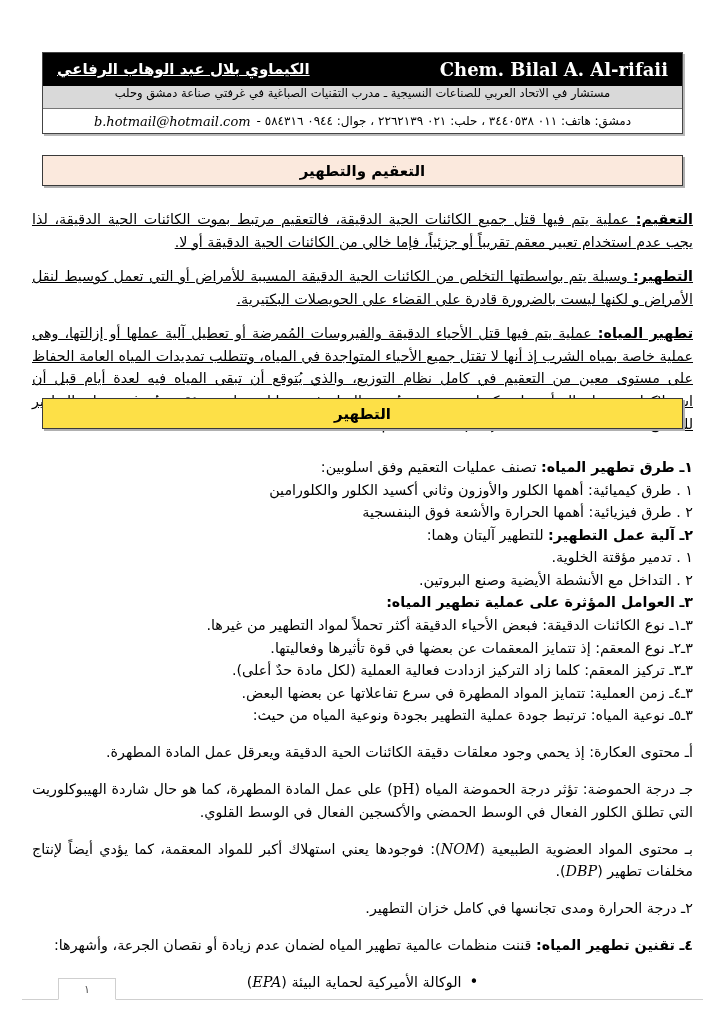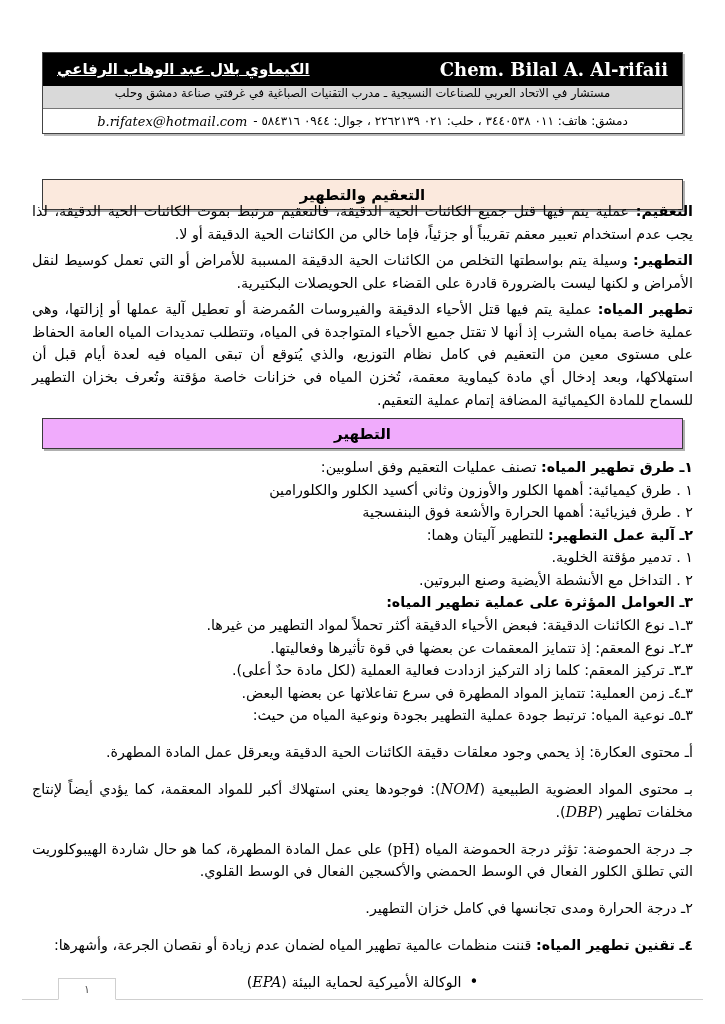--- a/index.html
+++ b/index.html
@@ -92,42 +92,43 @@
     box-shadow: 2px 2px 0 #b0b0b0;
     display: flex;
     align-items: center;
     justify-content: center;
     box-sizing: border-box;
     font-weight: bold;
     font-size: 15px;
     color: #000;
     direction: rtl;
   }
-  #heading-main { top: 155px; background: #fbe9dd; margin-top: 24px; }
-  #heading-sub  { top: 418px; background: #f0abfc; }
+  #heading-main { top: 155px; background: #fbe9dd; }
+  #heading-sub  { top: 398px; background: #fde047; }
 
   
   .body-block {
     position: absolute;
     right: 32px;
     left: 32px;
     direction: rtl;
     text-align: justify;
     text-align-last: right;
     font-size: 14.3px;
     line-height: 1.58;
     color: #000;
   }
   #block-definitions { top: 196px; }
   #block-list { top: 456px; }
 
   .para {
-    margin: 4px 0 0 0;
+    margin: 12px 0 0 0;
     text-align: justify;
     text-align-last: right;
+    text-decoration: underline;
   }
 
   .lead-term { font-weight: bold; }
   .center-line {
     margin: 0;
     text-align: center;
   }
 
   .just {
     text-align: justify;
@@ -192,21 +193,21 @@
   <div class="letterhead">
     <div class="lh-black">
       <span class="lh-name-en">Chem. Bilal A. Al-rifaii</span>
       <span class="lh-name-ar">الكيماوي بلال عبد الوهاب الرفاعي</span>
     </div>
     <div class="lh-gray">
       <span>مستشار في الاتحاد العربي للصناعات النسيجية ـ مدرب التقنيات الصباغية في غرفتي صناعة دمشق وحلب</span>
     </div>
     <div class="lh-white">
       <span>دمشق: هاتف: ٠١١ ٣٤٤٠٥٣٨ ، حلب: ٠٢١ ٢٢٦٢١٣٩ ، جوال: ٠٩٤٤ ٥٨٤٣١٦ -</span>
-      <span class="lh-email">b.rifatex@hotmail.com</span>
+      <span class="lh-email">b.hotmail@hotmail.com</span>
     </div>
   </div>
 
   <div class="heading-box" id="heading-main">
     <span>التعقيم والتطهير</span>
   </div>
 
   <div class="body-block" id="block-definitions">
     <p class="para"><span class="lead-term">التعقيم:</span><span> عملية يتم فيها قتل جميع الكائنات الحية الدقيقة، فالتعقيم مرتبط بموت الكائنات الحية الدقيقة، لذا يجب عدم استخدام تعبير معقم تقريباً أو جزئياً، فإما خالي من الكائنات الحية الدقيقة أو لا.</span></p>
     <p class="para"><span class="lead-term">التطهير:</span><span> وسيلة يتم بواسطتها التخلص من الكائنات الحية الدقيقة المسببة للأمراض أو التي تعمل كوسيط لنقل الأمراض و لكنها ليست بالضرورة قادرة على القضاء على الحويصلات البكتيرية.</span></p>
@@ -228,22 +229,22 @@
     <p class="center-line"><span>٢ .</span> <span>التداخل مع الأنشطة الأيضية وصنع البروتين.</span></p>
 
     <p class="center-line"><b>٣ـ</b> <b>العوامل المؤثرة على عملية تطهير المياه:</b></p>
     <p class="center-line"><span>٣ـ١ـ</span> <span>نوع الكائنات الدقيقة:</span><span> فبعض الأحياء الدقيقة أكثر تحملاً لمواد التطهير من غيرها.</span></p>
     <p class="center-line"><span>٣ـ٢ـ</span> <span>نوع المعقم:</span><span> إذ تتمايز المعقمات عن بعضها في قوة تأثيرها وفعاليتها.</span></p>
     <p class="center-line"><span>٣ـ٣ـ</span> <span>تركيز المعقم:</span><span> كلما زاد التركيز ازدادت فعالية العملية (لكل مادة حدٌ أعلى).</span></p>
     <p class="center-line"><span>٣ـ٤ـ</span> <span>زمن العملية:</span><span> تتمايز المواد المطهرة في سرع تفاعلاتها عن بعضها البعض.</span></p>
     <p class="center-line"><span>٣ـ٥ـ</span> <span>نوعية المياه:</span><span> ترتبط جودة عملية التطهير بجودة ونوعية المياه من حيث:</span></p>
 
     <p class="just"><span>أـ</span> <span>محتوى العكارة: إذ يحمي وجود معلقات دقيقة الكائنات الحية الدقيقة ويعرقل عمل المادة المطهرة.</span></p>
+    <p class="just"><span>جـ</span> <span>درجة الحموضة: تؤثر درجة الحموضة المياه (</span><span class="latin-up">pH</span><span>) على عمل المادة المطهرة، كما هو حال شاردة الهيبوكلوريت التي تطلق الكلور الفعال في الوسط الحمضي والأكسجين الفعال في الوسط القلوي.</span></p>
     <p class="just"><span>بـ</span> <span>محتوى المواد العضوية الطبيعية (</span><span class="latin">NOM</span><span>): فوجودها يعني استهلاك أكبر للمواد المعقمة، كما يؤدي أيضاً لإنتاج مخلفات تطهير (</span><span class="latin">DBP</span><span>).</span></p>
-    <p class="just"><span>جـ</span> <span>درجة الحموضة: تؤثر درجة الحموضة المياه (</span><span class="latin-up">pH</span><span>) على عمل المادة المطهرة، كما هو حال شاردة الهيبوكلوريت التي تطلق الكلور الفعال في الوسط الحمضي والأكسجين الفعال في الوسط القلوي.</span></p>
     <p class="center-line"><span>٢ـ</span> <span>درجة الحرارة ومدى تجانسها في كامل خزان التطهير.</span></p>
 
     <p class="just"><b>٤ـ</b> <b>تقنين تطهير المياه:</b><span> قننت منظمات عالمية تطهير المياه لضمان عدم زيادة أو نقصان الجرعة، وأشهرها:</span></p>
     <p class="center-line bullet-row">
         <span class="bullet-dot">•</span>
         <span><span>الوكالة الأميركية لحماية البيئة (</span><span class="latin">EPA</span><span>)</span></span>
       </p>
 
   </div>
 

